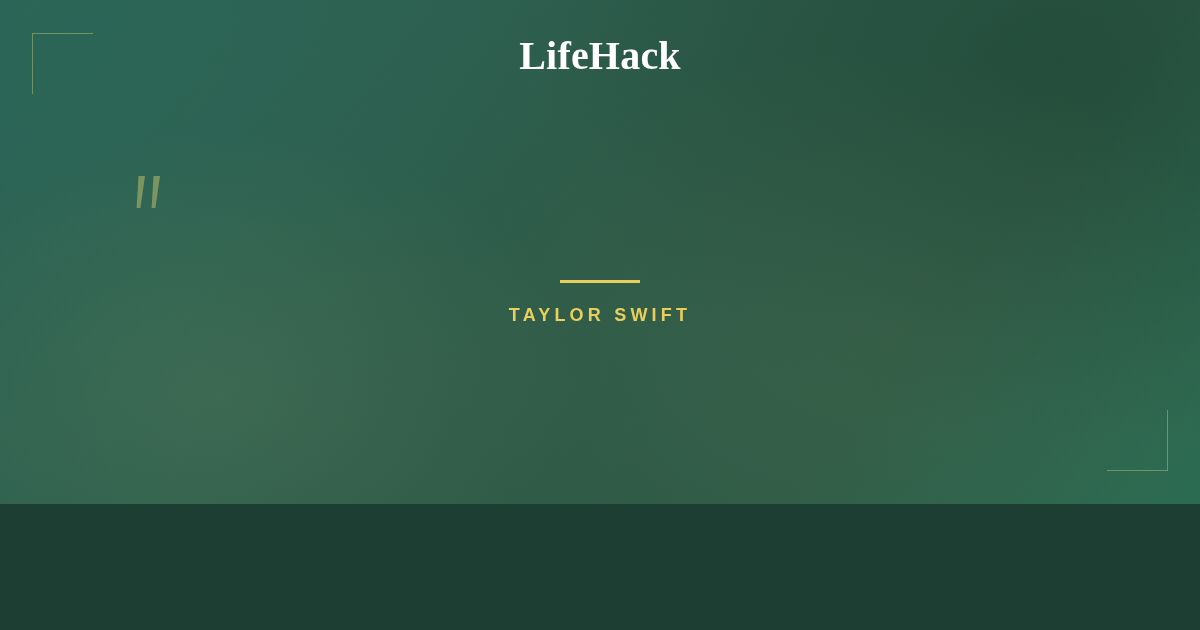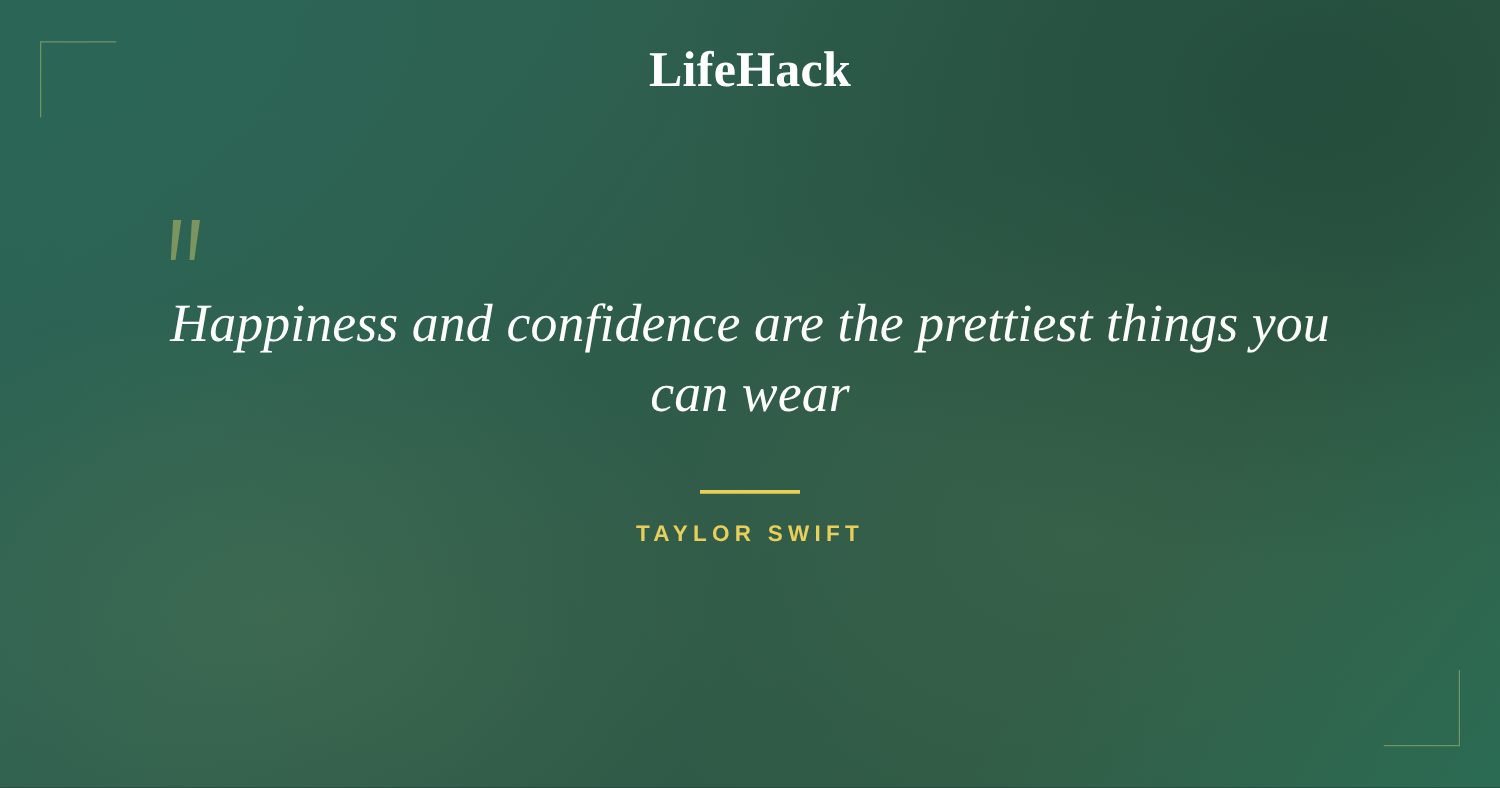--- a/index.html
+++ b/index.html
@@ -8,21 +8,21 @@
     padding: 0;
     background: #1d3e33;
   }
   body {
     font-family: "Liberation Sans", sans-serif;
   }
 
   .card {
     position: relative;
     width: 1200px;
-    height: 630px;
+    height: 504px;
     overflow: hidden;
     background-color: #2c5d4b;
     background-image:
       radial-gradient(ellipse 520px 360px at 18% 78%, rgba(122,150,96,0.20) 0%, rgba(122,150,96,0.09) 42%, rgba(122,150,96,0) 72%),
       radial-gradient(ellipse 600px 420px at 72% 68%, rgba(110,140,92,0.13) 0%, rgba(110,140,92,0) 70%),
       radial-gradient(ellipse 760px 560px at 88% 12%, rgba(20,58,46,0.40) 0%, rgba(20,58,46,0) 68%),
       radial-gradient(ellipse 700px 520px at 6% 6%, rgba(44,106,90,0.42) 0%, rgba(44,106,90,0) 66%),
       linear-gradient(128deg, #2a6355 0%, #2d6050 26%, #2e5a48 52%, #2f5a45 74%, #2b6b53 100%);
   }
 
@@ -118,18 +118,17 @@
   <div class="brand">LifeHack</div>
 
   <div class="quote-mark">
     <svg width="46" height="48" viewBox="0 0 46 48" xmlns="http://www.w3.org/2000/svg" aria-hidden="true">
       <path d="M10.5 6 L17 6 L12.4 38 L8.6 38 Z" fill="#7c9460"></path>
       <path d="M25.5 6 L32 6 L27.4 38 L23.6 38 Z" fill="#7c9460"></path>
     </svg>
   </div>
 
   <div class="quote-block">
-    <p class="quote-text">Happiness and confidence are the prettiest things you can wear</p>
     <hr class="divider">
     <div class="attribution">TAYLOR SWIFT</div>
   </div>
 
 </div>
 
 </body></html>

